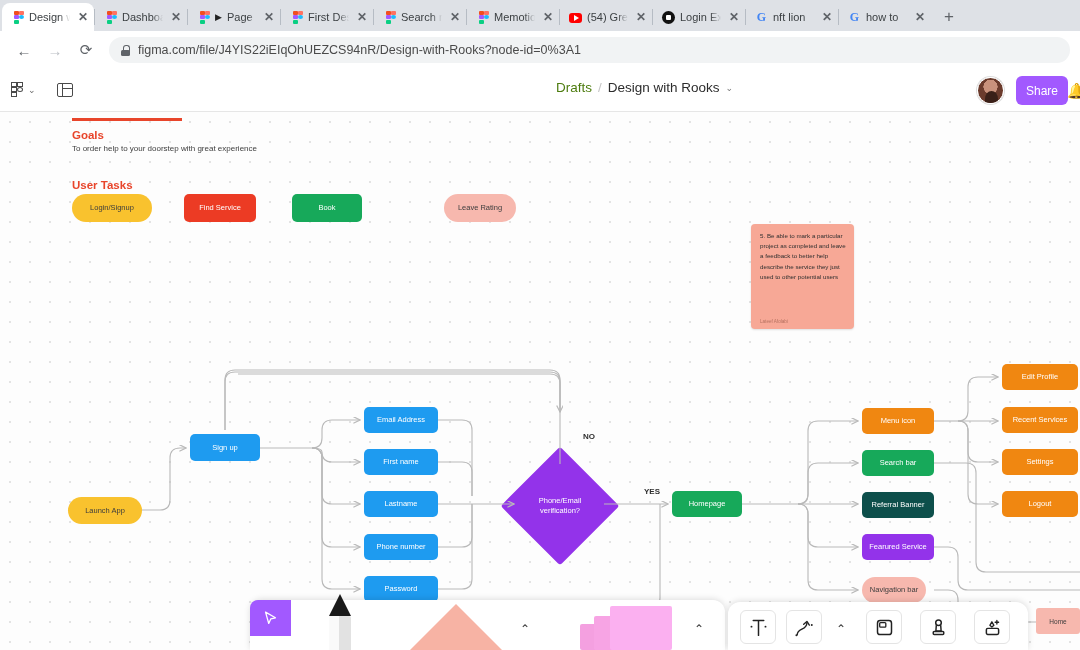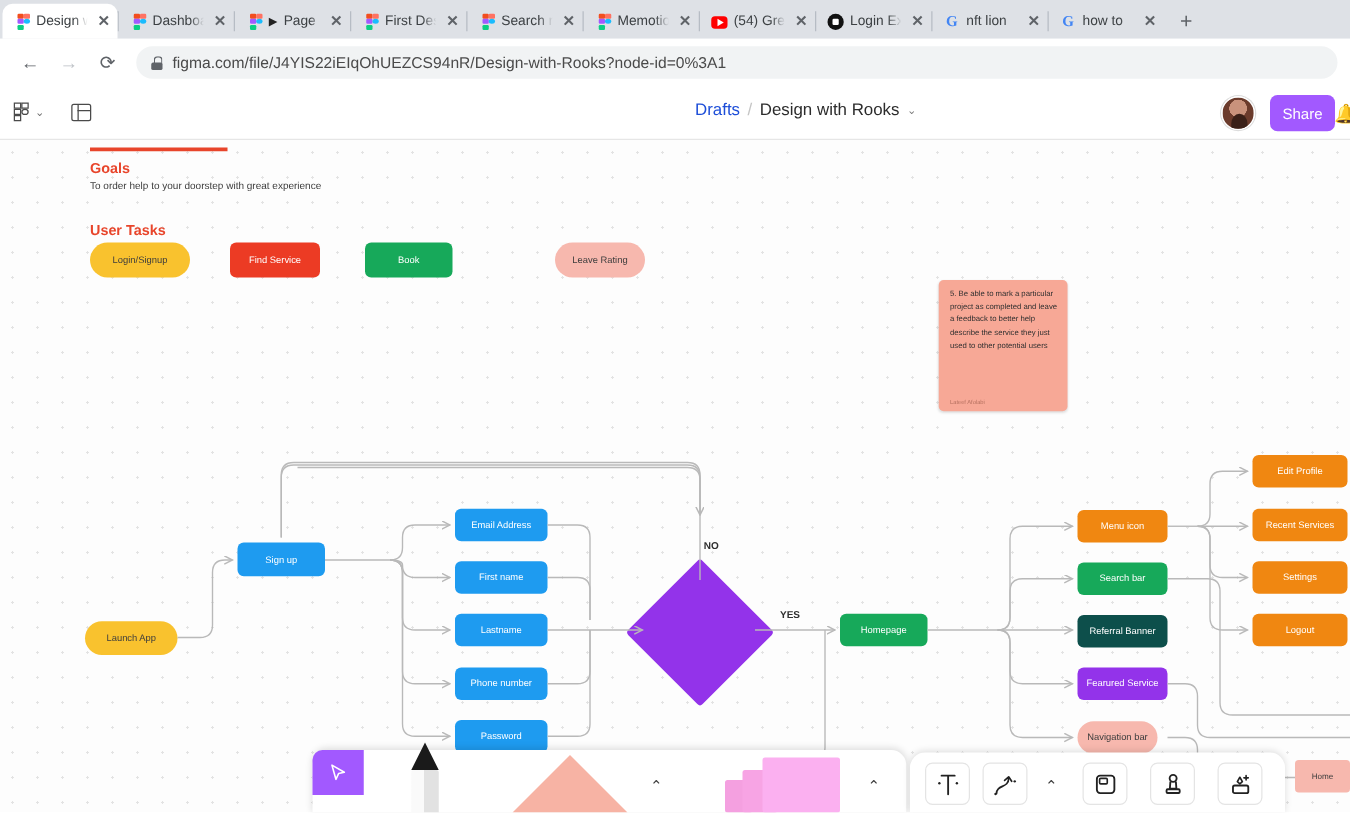--- a/index.html
+++ b/index.html
@@ -98,21 +98,21 @@
   .caret { font-size:9px; color:#6b6b6b; }
   .panel-icon { width:16px; height:14px; border:1.4px solid #4a4a4a; border-radius:2px;
                 margin-left:21px; position:relative; }
   .panel-icon::before { content:""; position:absolute; left:4px; top:0; bottom:0; width:1.4px;
                 background:#4a4a4a; }
   .panel-icon::after { content:""; position:absolute; left:4px; right:0; top:4px; height:1.4px;
                 background:#4a4a4a; }
 
   .breadcrumb { position:absolute; left:556px; top:80px; display:flex; align-items:center;
                 gap:6px; font-size:13.5px; }
-  .bc-drafts { color:#1d4ed8; }
+  .bc-drafts { color:#4d7c0f; }
   .bc-sep { color:#c4c4c4; }
   .bc-file { color:#2c2c2c; }
   .bc-caret { font-size:9px; color:#777; }
 
   .avatar { position:absolute; right:76px; top:77px; width:27px; height:27px; border-radius:50%;
             background: radial-gradient(circle at 50% 35%, #c9927c 0 34%, #6b3b2c 35% 100%);
             border:1.5px solid #fff; box-shadow:0 0 0 1px #ddd; overflow:hidden; }
   .avatar::after { content:""; position:absolute; left:7px; top:13px; width:13px; height:16px;
             background:#3a2018; border-radius:50% 50% 0 0; }
   .share-btn { position:absolute; right:12px; top:76px; width:52px; height:29px;
@@ -140,21 +140,21 @@
   .sticky {
     position:absolute; left:751px; top:112px; width:103px; height:105px;
     background:#f7a896; border-radius:4px; padding:7px 8px 5px 9px;
     box-shadow:0 1px 2px rgba(0,0,0,.12);
   }
   .sticky-text { font-size:6.2px; line-height:1.65; color:#2f2f2f; }
   .sticky-author { position:absolute; left:9px; bottom:5px; font-size:4.6px; color:#b5705f; }
 
   svg.edges { position:absolute; left:0; top:0; width:1080px; height:538px; overflow:visible; }
   .edge { fill:none; stroke:#b9b9b9; stroke-width:1.1; }
-  .elabel { position:absolute; font-size:8px; font-weight:700; color:#2f2f2f; }
+  .elabel { position:absolute; font-size:8px; font-weight:700; color:#2f2f2f;margin-left:20px; }
 
   
   .toolwrap { position:absolute; left:0; bottom:0; width:1080px; height:55px; }
   .tool-left {
     position:absolute; left:250px; bottom:0; width:475px; height:50px;
     background:#fff; border-radius:12px 12px 0 0; box-shadow:0 -1px 6px rgba(0,0,0,.13);
   }
   .tool-right {
     position:absolute; left:728px; bottom:0; width:300px; height:48px;
     background:#fff; border-radius:12px 12px 0 0; box-shadow:0 -1px 6px rgba(0,0,0,.13);
@@ -344,20 +344,21 @@
     <div class="node dark" style="left:68px; top:385px; width:74px; height:27px; background:#f9c22e;">Launch App</div>
     <div class="node" style="left:190px; top:322px; width:70px; height:27px; background:#1e9bf0;">Sign up</div>
 
     <div class="node" style="left:364px; top:295px; width:74px; height:26px; background:#1e9bf0;">Email Address</div>
     <div class="node" style="left:364px; top:337px; width:74px; height:26px; background:#1e9bf0;">First name</div>
     <div class="node" style="left:364px; top:379px; width:74px; height:26px; background:#1e9bf0;">Lastname</div>
     <div class="node" style="left:364px; top:422px; width:74px; height:26px; background:#1e9bf0;">Phone number</div>
     <div class="node" style="left:364px; top:464px; width:74px; height:26px; background:#1e9bf0;">Password</div>
 
     <div style="position:absolute; left:518px; top:352px; width:84px; height:84px; background:#9333ea; transform:rotate(45deg); border-radius:3px;"></div>
+    <div style="position:absolute; left:518px; top:366px; width:84px; height:56px; display:flex; align-items:center; justify-content:center; text-align:center; color:#fff; font-size:7.5px; line-height:1.35;">Phone/Email verification?</div>
 
     <div class="node" style="left:672px; top:379px; width:70px; height:26px; background:#17a95a;">Homepage</div>
 
     <div class="node" style="left:862px; top:296px; width:72px; height:26px; background:#f08711;">Menu icon</div>
     <div class="node" style="left:862px; top:338px; width:72px; height:26px; background:#17a95a;">Search bar</div>
     <div class="node" style="left:862px; top:380px; width:72px; height:26px; background:#0d4f4b;">Referral Banner</div>
     <div class="node" style="left:862px; top:422px; width:72px; height:26px; background:#9333ea;">Fearured Service</div>
     <div class="node dark" style="left:862px; top:465px; width:64px; height:26px; background:#f7b8ae;">Navigation bar</div>
 
     <div class="node" style="left:1002px; top:252px; width:76px; height:26px; background:#f08711;">Edit Profile</div>

